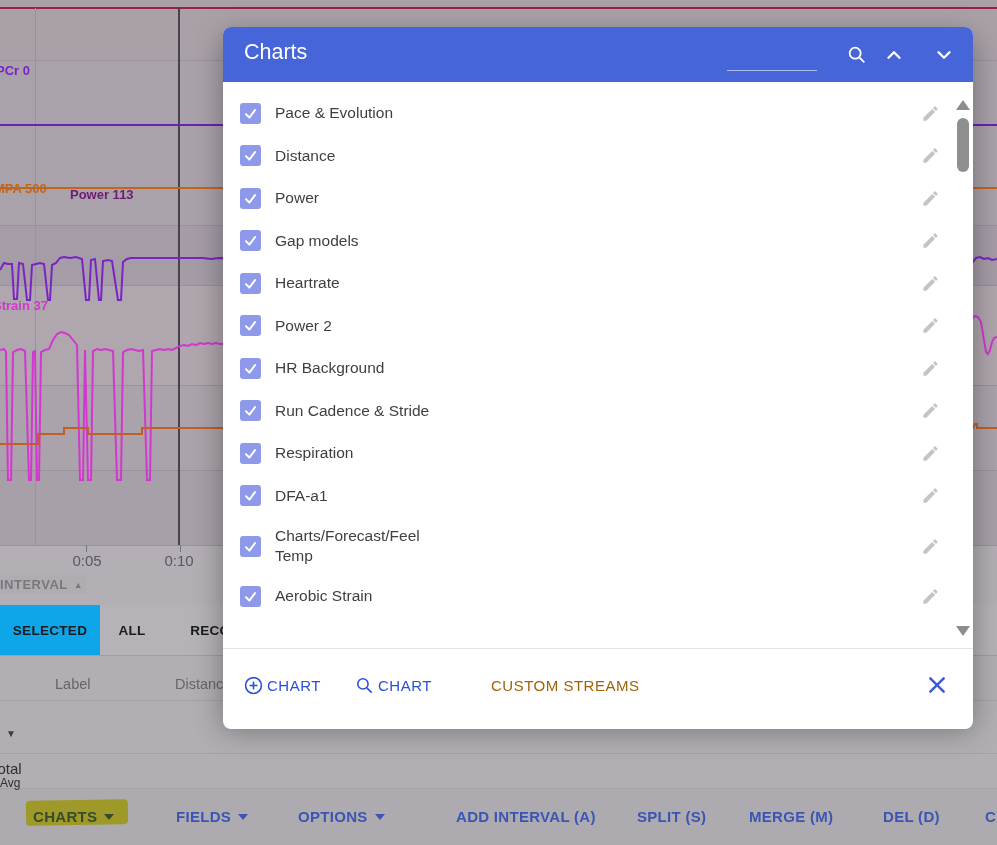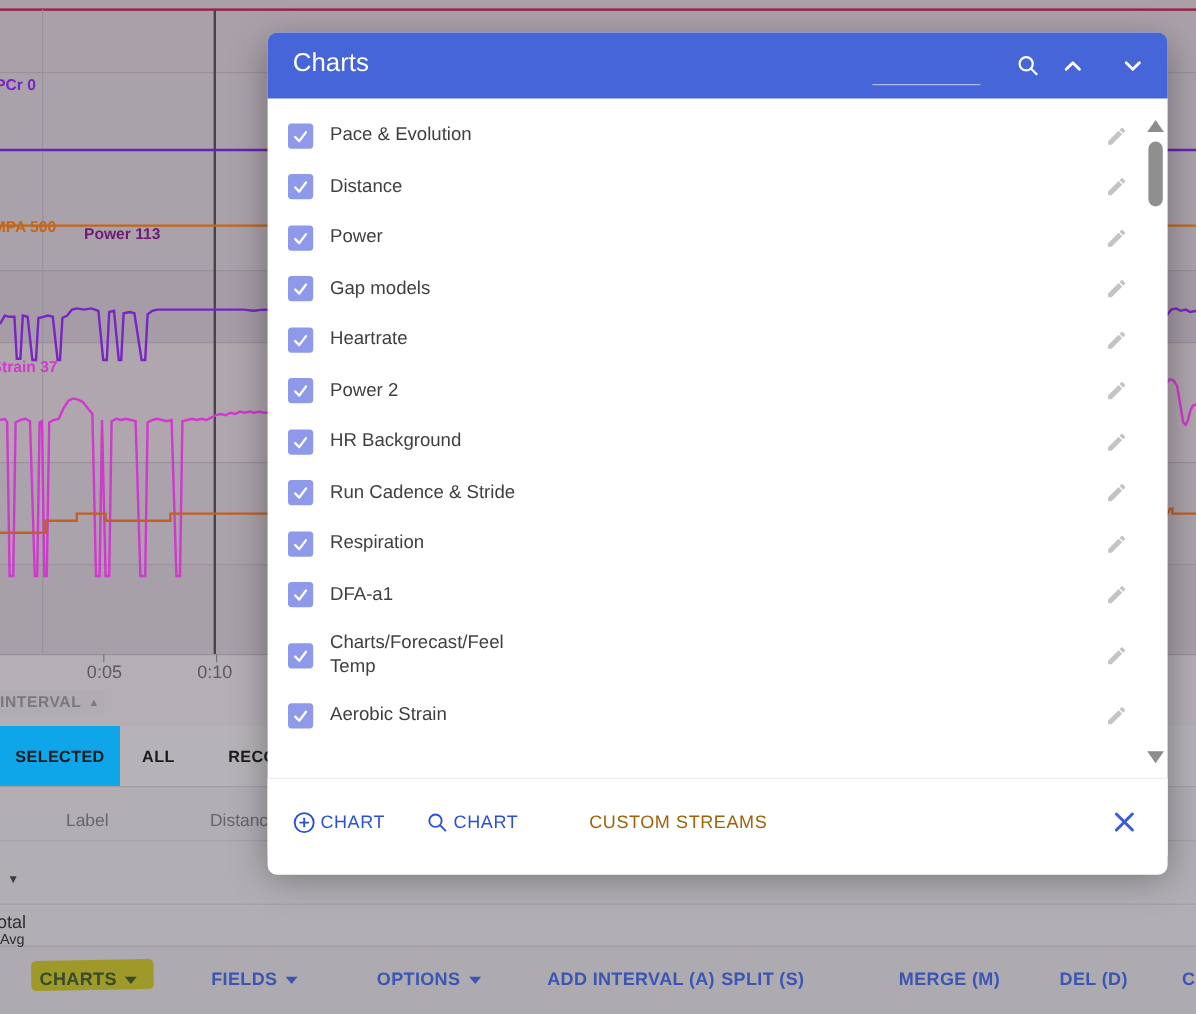--- a/index.html
+++ b/index.html
@@ -61,22 +61,22 @@
   .col-label { left:55px; } .col-distance { left:175px; }
   .row-avg { position:absolute; left:0; top:740px; font-size:12px; color:#2e2e2e;margin-top:36px; }
   .row-avg-caret { position:absolute; left:6px; top:728px; font-size:10px; color:#3d3d3d; }
   .row-total { position:absolute; left:-10px; top:760px; font-size:15px; color:#2e2e2e; }
 
   
   #toolbar { position:absolute; left:0; top:788px; width:100%; height:57px; }
   .tb-item { position:absolute; top:0; height:57px; display:flex; align-items:center; gap:7px;
     font-size:15px; font-weight:700; letter-spacing:.3px; color:#3b55b4; white-space:nowrap; cursor:default; }
   .tb-item:nth-child(1){ left:33px; } .tb-item:nth-child(2){ left:176px; }
-  .tb-item:nth-child(3){ left:314px;justify-content:space-between; } .tb-item:nth-child(4){ left:456px; }
-  .tb-item:nth-child(5){ left:601px; } .tb-item:nth-child(6){ left:749px;text-align:center; }
+  .tb-item:nth-child(3){ left:298px;justify-content:space-between; } .tb-item:nth-child(4){ left:456px; }
+  .tb-item:nth-child(5){ left:637px; } .tb-item:nth-child(6){ left:749px;text-align:center; }
   .tb-item:nth-child(7){ left:883px; } .tb-item:nth-child(8){ left:985px; }
   .tb-caret { width:0; height:0; border-left:5px solid transparent; border-right:5px solid transparent;
     border-top:6px solid #3b55b4; display:inline-block; }
   .hl { position:absolute; background:#e8e331; mix-blend-mode:multiply; opacity:.95; }
   .hl-charts { left:26px; top:800px; width:102px; height:25px; border-radius:4px; transform:rotate(-1deg); }
 
   
   .modal { position:absolute; left:223px; top:27px; width:750px; height:693px; background:#fff;
     border-radius:8px; box-shadow:0 10px 30px rgba(0,0,0,.35); z-index:10; }
   .modal-header { position:relative; height:55px; background:#4565d8; border-radius:8px 8px 0 0; }

